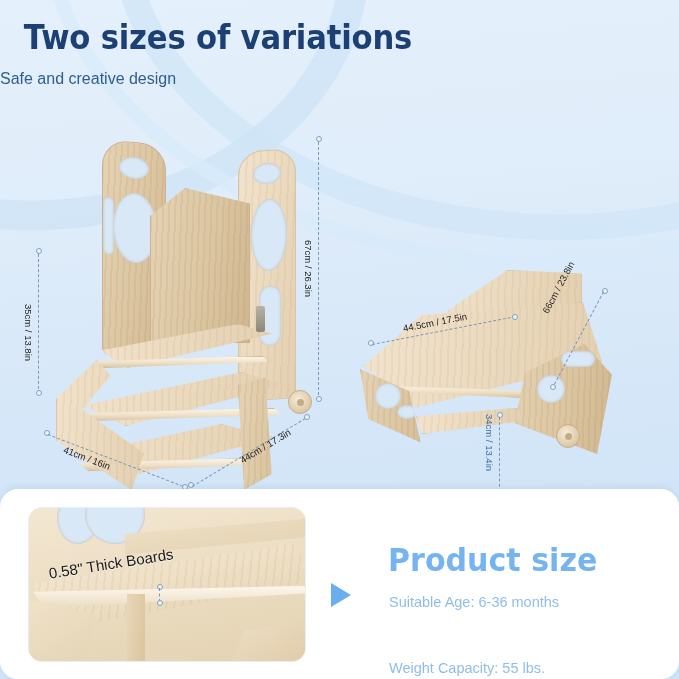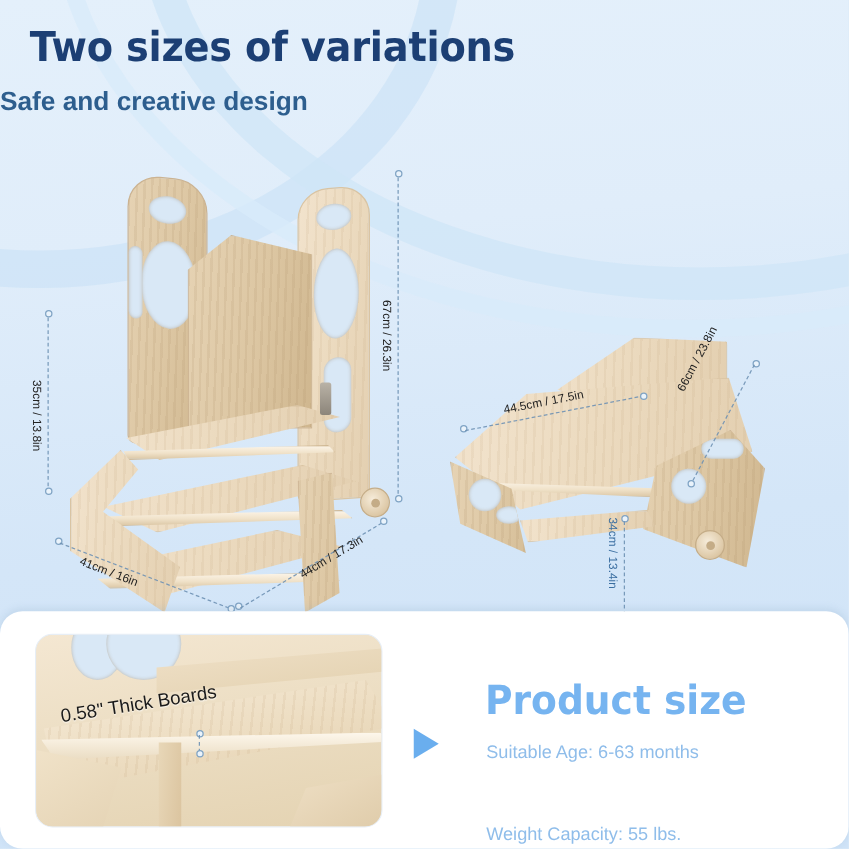--- a/index.html
+++ b/index.html
@@ -45,21 +45,21 @@
   }
 
   
   #header { position:absolute; top:18px; left:0; right:0; z-index:5;}
   #title {
     font-size:33px; font-weight:bold; color:#1c3f74;
     letter-spacing:-.2px; font-family:"DejaVu Sans", sans-serif;
     transform:scaleX(.93); transform-origin:center;
   }
   #subtitle {
-    margin-top:13px; font-size:21px; color:#2d5e8e; font-weight:700;
+    margin-top:13px; font-size:16px; color:#2d5e8e; font-weight:400;
   }
 
   
   #stage { position:absolute; top:118px; left:0; width:679px; height:380px; z-index:4;}
   
   .w-face{
     background:
       repeating-linear-gradient(92deg, rgba(190,160,120,.13) 0 2px, rgba(255,255,255,0) 2px 7px),
       linear-gradient(100deg,#f2e3cd 0%,#ecdbc0 45%,#e3cfb0 100%);
     border:1px solid #d9c4a3;
@@ -319,14 +319,14 @@
     <div class="dim-line" style="position:absolute;left:131px;top:80px;width:14px;transform:rotate(90deg);transform-origin:0 0;"></div>
     <div class="dim-dot" style="position:absolute;left:128px;top:92px;"></div>
   </div>
 
   <div id="thick-label">0.58" Thick Boards</div>
 </div>
 
 <div id="arrow"></div>
 
 <div id="ps-title">Product size</div>
-<div class="ps-line" id="ps-line1">Suitable Age: 6-63 months</div>
+<div class="ps-line" id="ps-line1">Suitable Age: 6-36 months</div>
 <div class="ps-line" id="ps-line2">Weight Capacity: 55 lbs.</div>
 
 </body></html>

